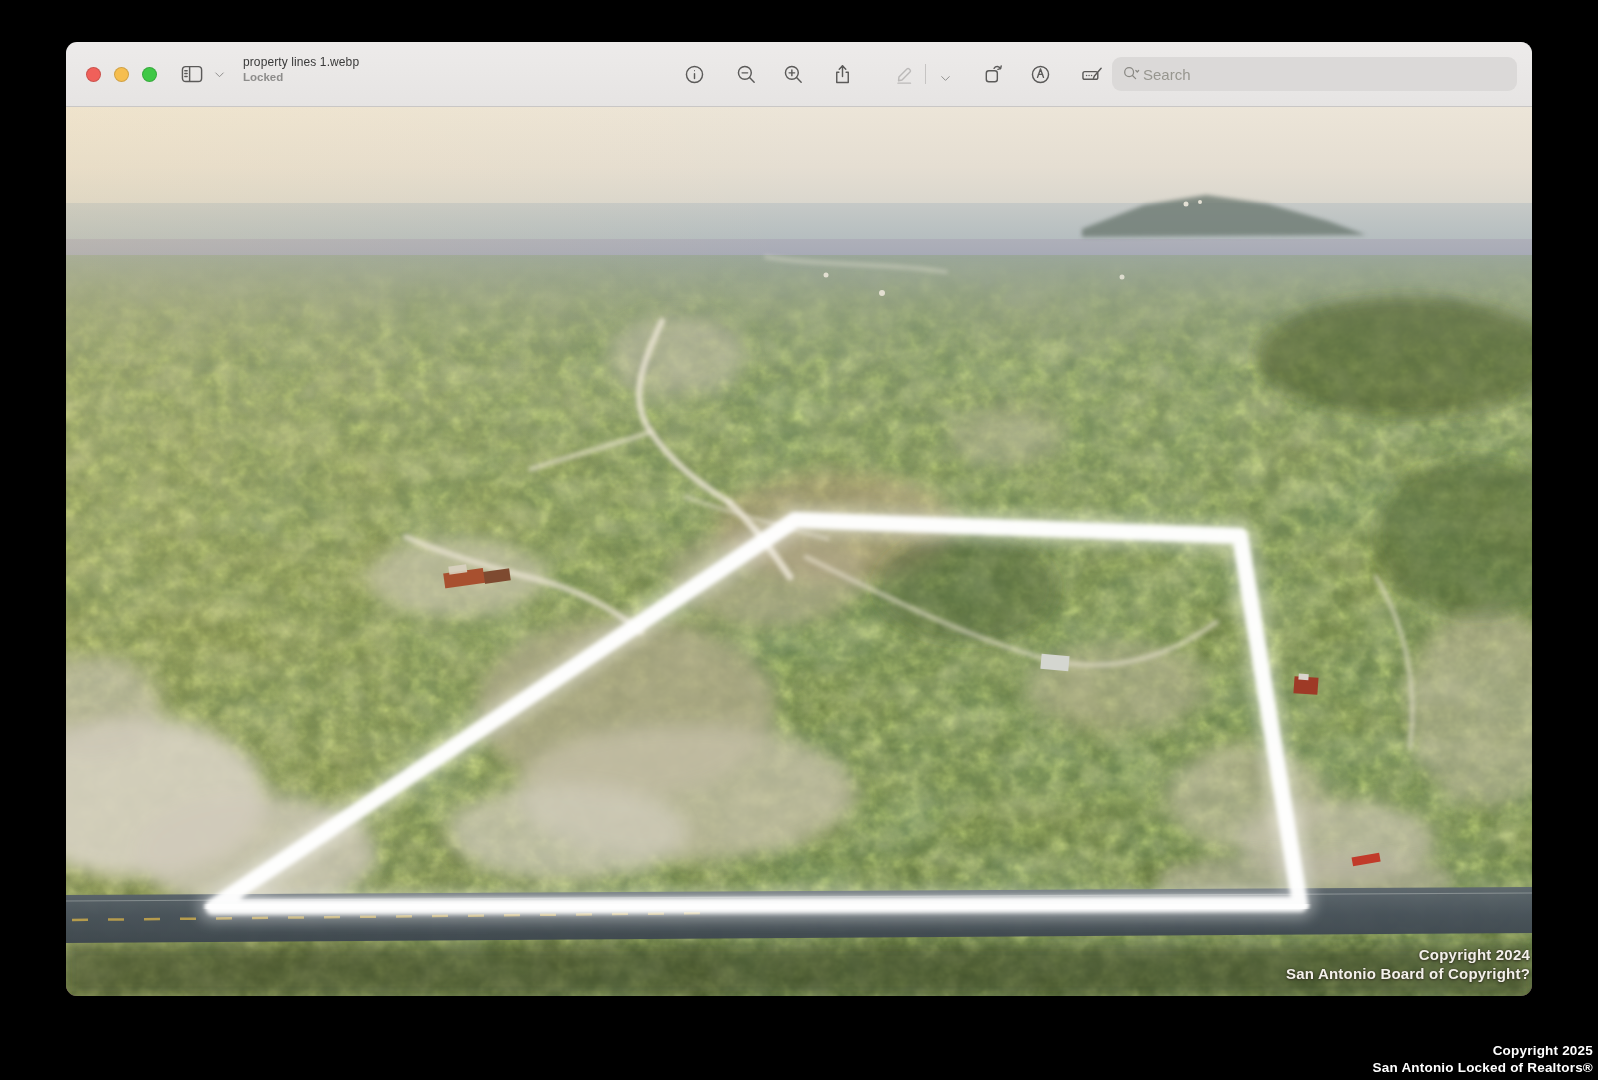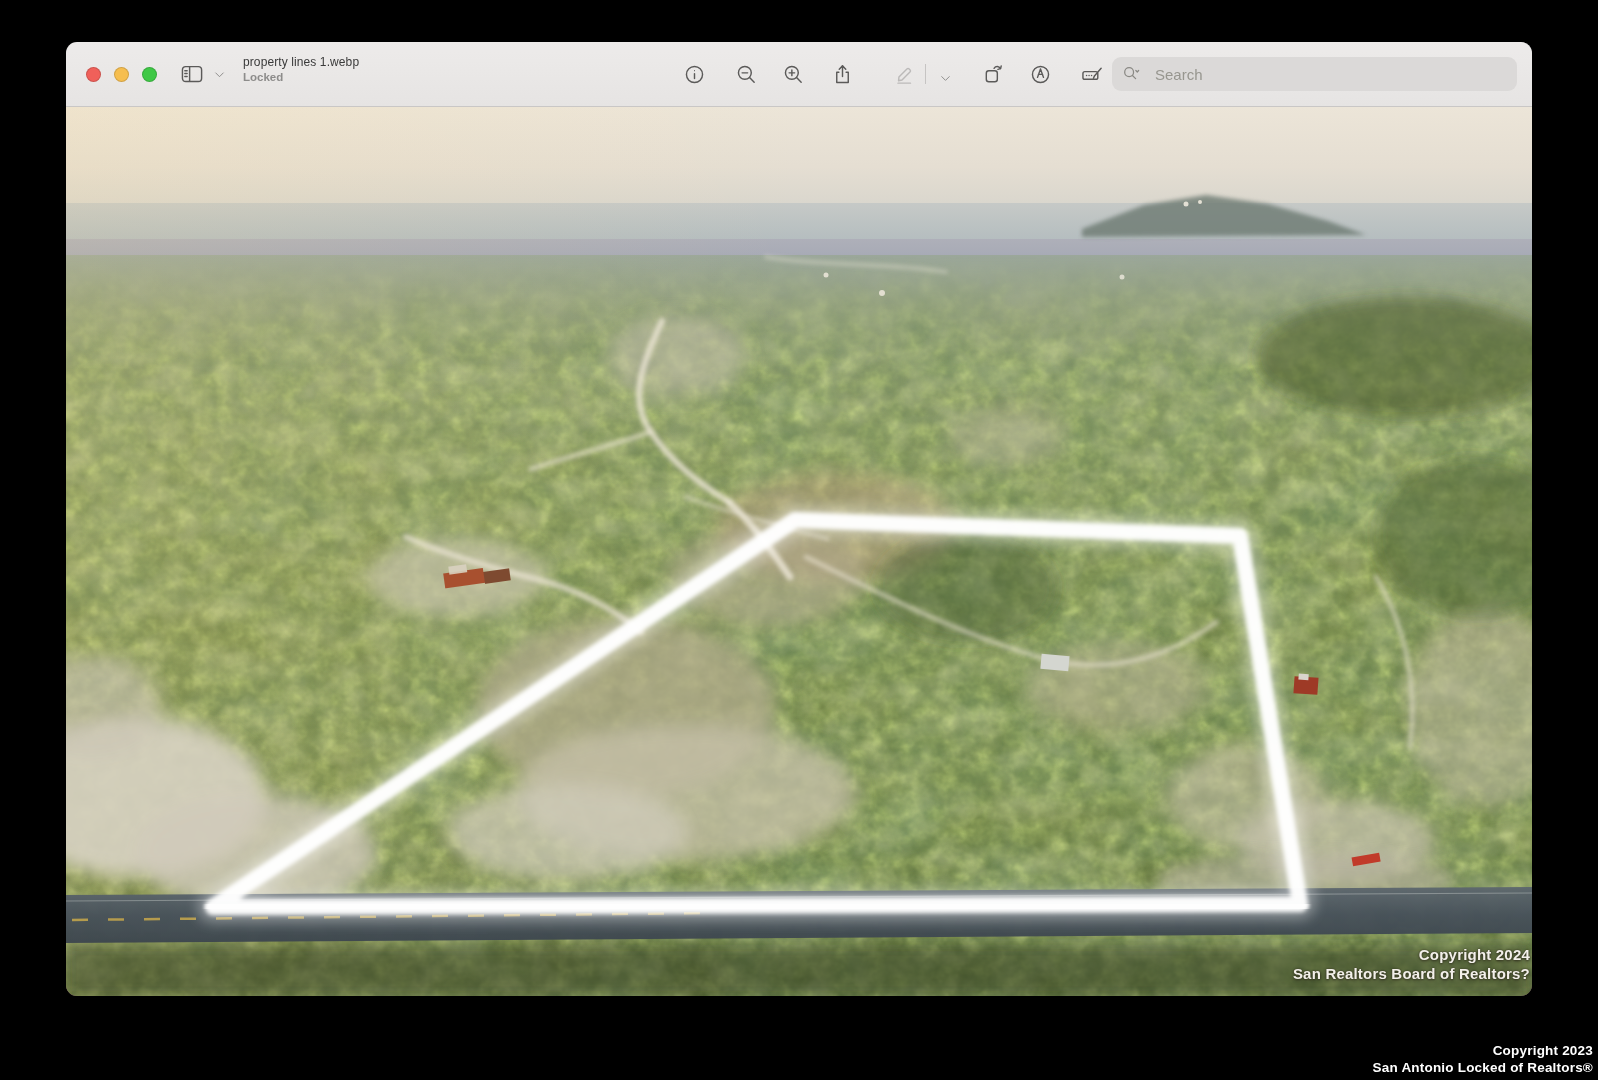--- a/index.html
+++ b/index.html
@@ -39,21 +39,21 @@
   .tb-divider{position:absolute;left:859px;top:22px;width:1px;height:20px;background:#c6c4c3;}
   .ticon.small{width:16px;}
   .ticon.small svg{width:15px;height:15px;stroke:#8a8988;}
 
   .search-field{
     position:absolute;left:1046px;top:15px;width:405px;height:34px;
     background:#dbd9d8;border-radius:9px;display:flex;align-items:center;padding:0 10px;box-sizing:border-box;
   }
   .search-field svg{width:19px;height:19px;stroke:#8a8984;fill:none;stroke-width:1.6;stroke-linecap:round;stroke-linejoin:round;flex:0 0 auto;}
   .search-field input{
-    flex:1;border:none;outline:none;background:transparent;margin-left:12px;
+    flex:1;border:none;outline:none;background:transparent;margin-left:0;
     font-size:15px;color:#b91c1c;font-family:"Liberation Sans",sans-serif;
   }
   .search-field input::placeholder{color:#97968f;}
 
   
   .photo{position:relative;width:1466px;height:890px;background:#701a75;}
   .photo svg.scene{position:absolute;inset:0;display:block;}
 
   .photo-watermark{
     position:absolute;right:2px;bottom:14px;text-align:right;
@@ -323,21 +323,21 @@
 
       <g>
         <polygon points="147,800 729,413 1174,429 1234,797" fill="none" stroke="#ffffff" stroke-width="30" stroke-linejoin="round" opacity=".38" filter="url(#b7)"></polygon>
         <polygon points="147,800 729,413 1174,429 1234,797" fill="none" stroke="#ffffff" stroke-width="16" stroke-linejoin="round" opacity=".97" filter="url(#b2)"></polygon>
         <path d="M150 801 L1232 798" stroke="#ffffff" stroke-width="21" stroke-linecap="round" opacity=".92" filter="url(#b2)" fill="none"></path>
       </g>
     </svg>
 
     <div class="photo-watermark">
       <div>Copyright 2024</div>
-      <div>San Realtors Board of Realtors?</div>
+      <div>San Antonio Board of Copyright?</div>
     </div>
   </div>
 </div>
 
 <div class="page-copyright">
-  <div>Copyright 2023</div>
+  <div>Copyright 2025</div>
   <div>San Antonio Locked of Realtors®</div>
 </div>
 
 </body></html>

